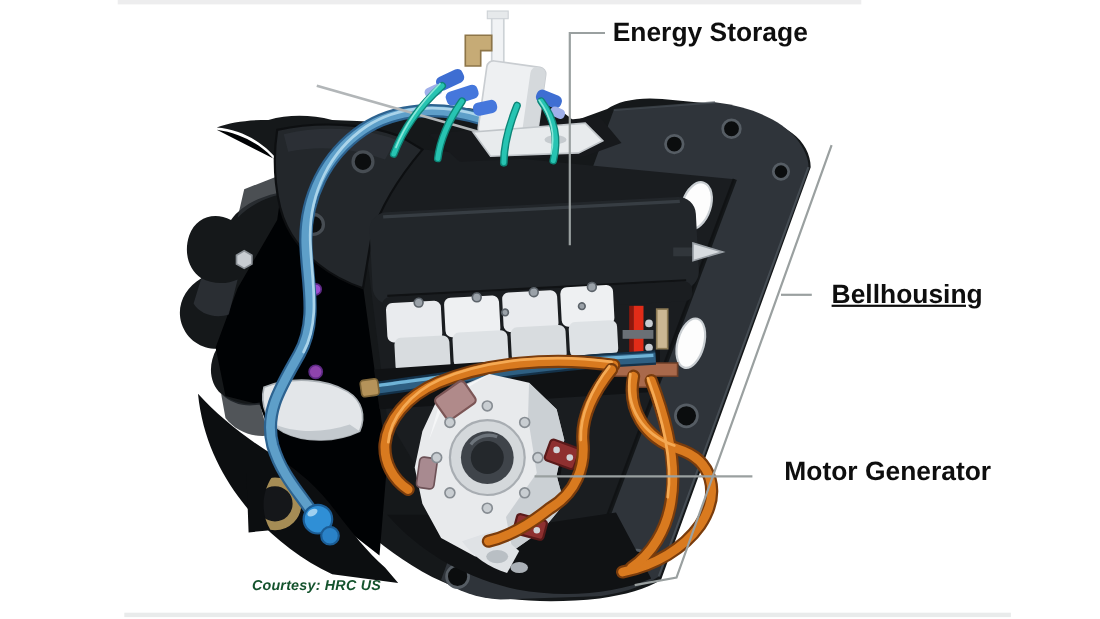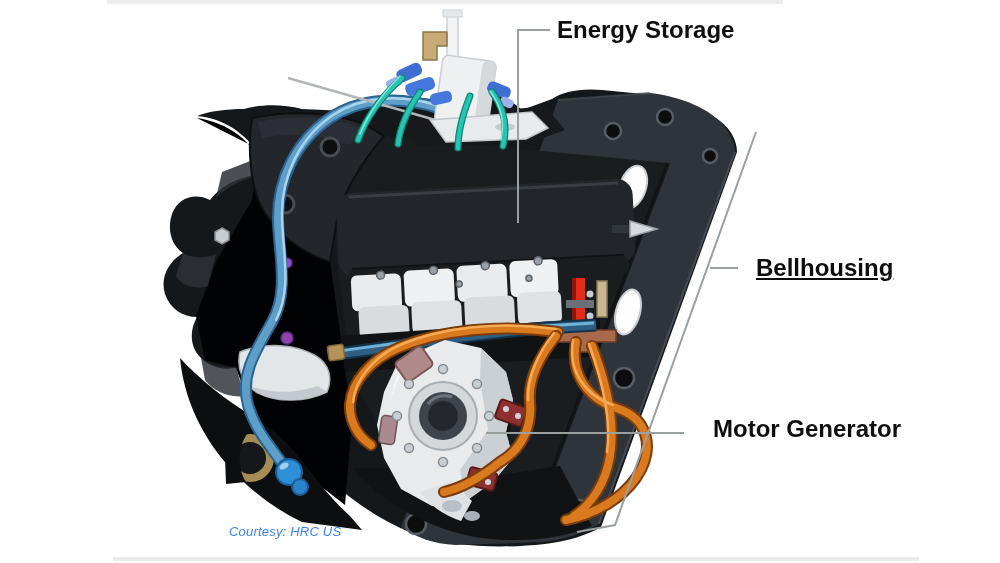--- a/index.html
+++ b/index.html
@@ -6,22 +6,22 @@
   .stage{
     position:relative;width:1000px;height:563px;overflow:hidden;
     background:#ffffff;font-family:"Liberation Sans",sans-serif;
   }
   .art{position:absolute;left:0;top:0;width:1000px;height:563px;}
   .label{
     position:absolute;color:#0e0e0e;font-weight:700;font-size:24px;
     line-height:25px;letter-spacing:0px;white-space:nowrap;
   }
   .credit{
-    position:absolute;left:229px;top:524px;color:#3b82f6;
-    font-style:italic;font-weight:400;font-size:13px;letter-spacing:.2px;
+    position:absolute;left:229px;top:524px;color:#14532d;
+    font-style:italic;font-weight:700;font-size:13px;letter-spacing:.2px;
   }
   .bar{position:absolute;height:4px;}
   .bar.top{left:107px;top:0;width:676px;background:#ededee;}
   .bar.bottom{left:113px;top:557px;width:806px;background:#e9ebeb;}
 </style>
 </head>
 <body>
 
 <div class="stage">
 

